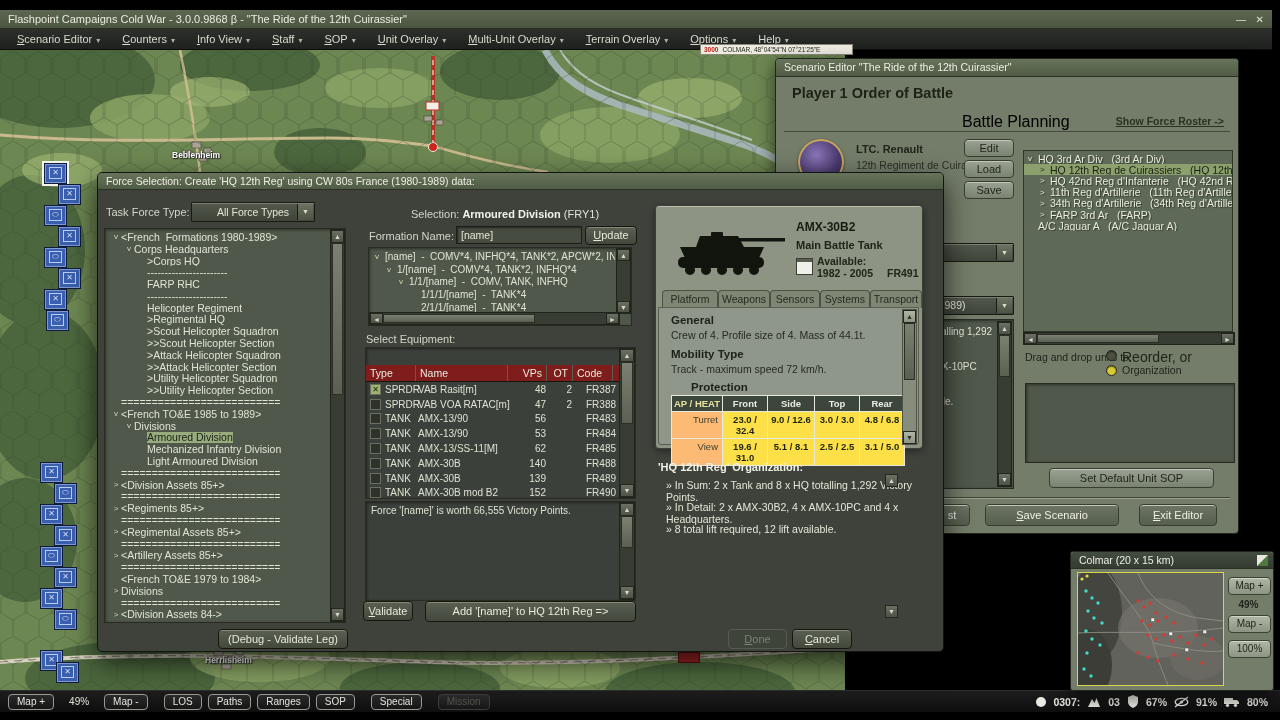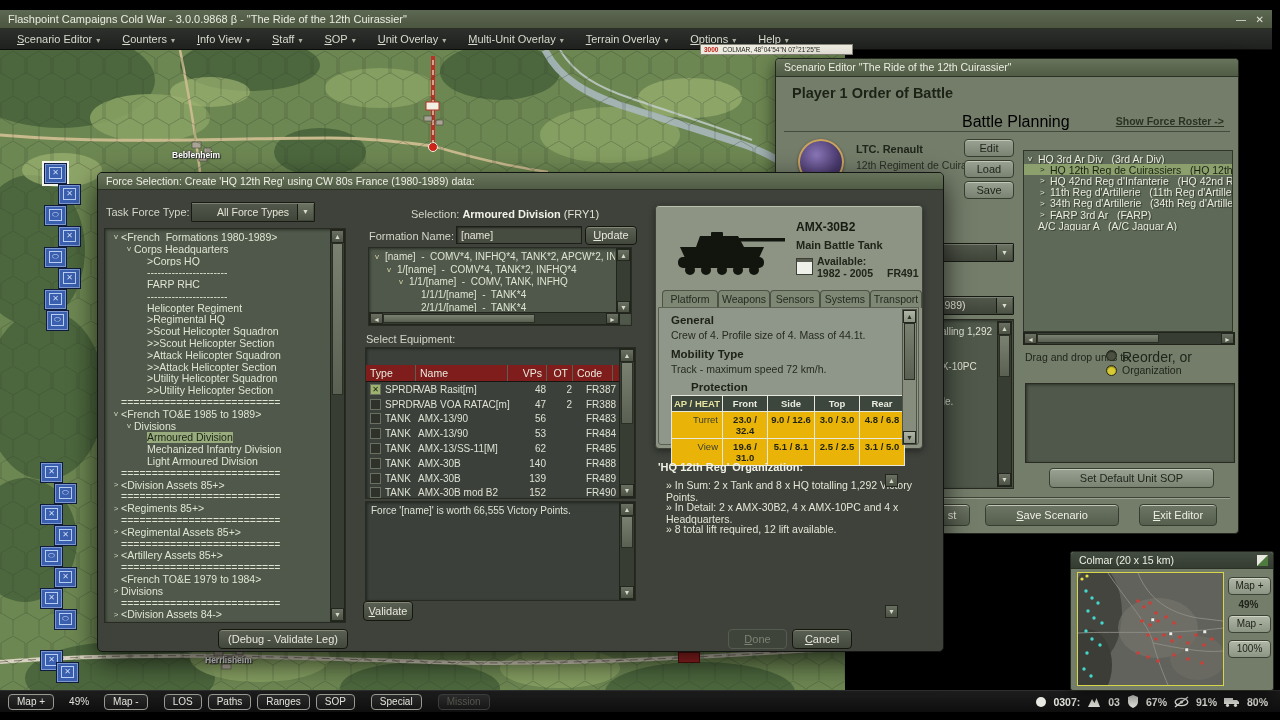--- a/index.html
+++ b/index.html
@@ -92,22 +92,22 @@
   
   .card{background:#8d9484;border:1px solid #3c4136;border-radius:4px;
         box-shadow:inset 0 1px 0 #b9beaf,0 2px 6px rgba(0,0,0,.4);}
   .ctab{position:absolute;height:17px;line-height:17px;text-align:center;font-size:10.5px;
         border:1px solid #4d5245;border-bottom:none;border-radius:4px 4px 0 0;background:#7e8674;color:#262b20;}
   .cardtext{color:#262b20;font-size:10.5px;}
   .prot{display:grid;grid-template-columns:50px 44px 46px 44px 44px;gap:1px;background:#e6e8dc;
         border:1px solid #e6e8dc;font-size:9.5px;}
   .prot .h{background:#3c463c;color:#e9ebdf;font-weight:bold;text-align:center;padding:2px 0;}
   .prot .h0{color:#e6e2a0;}
-  .prot .l{background:#eab308;color:#39402f;text-align:right;padding:2px 4px 2px 0;}
-  .prot .v{background:#eab308;color:#1c2216;font-weight:bold;text-align:center;padding:2px 0;}
+  .prot .l{background:#fdba74;color:#39402f;text-align:right;padding:2px 4px 2px 0;}
+  .prot .v{background:#fde047;color:#1c2216;font-weight:bold;text-align:center;padding:2px 0;}
 
   
   .radio{width:9px;height:9px;border-radius:50%;border:1px solid #23271d;background:#4b5043;
          box-shadow:inset 0 1px 1px rgba(0,0,0,.5);}
   .radio.on{background:var(--radio-yellow,#d8ca32);}
 
   
   .mmbtn{background:linear-gradient(#b0b7a6,#8c9483);border:1px solid #3c4136;border-radius:4px;
          color:#20241b;font-size:10px;text-align:center;box-shadow:inset 0 1px 0 #d0d5c6;}
 
@@ -696,20 +696,21 @@
           </div>
       </div>
       <div class="vsb" style="right:0;top:0;width:14px;height:96px;">
         <span class="sbtn" style="left:0;top:0;width:12px;height:11px;">▲</span>
         <span class="sbtn" style="left:0;bottom:0;width:12px;height:11px;">▼</span>
         <span class="sthumb" style="left:1px;top:13px;width:10px;height:30px;"></span>
       </div>
     </div>
 
     <div class="abs btn-d" style="left:265px;top:428px;width:48px;height:18px;line-height:18px;"><span class="mn">Validate</span></div>
+    <div class="abs btn-d" style="left:327px;top:428px;width:209px;height:19px;line-height:19px;"><span>Add '[name]' to HQ 12th Reg  =&gt;</span></div>
 
     <div class="abs card" style="left:557px;top:32px;width:266px;height:242px;">
       <svg class="abs" style="left:8px;top:18px;" width="124" height="58" viewBox="0 0 124 58">
         <g fill="#11150e">
           <rect x="57" y="14" width="64" height="3.5"></rect>
           <rect x="47" y="8" width="12" height="5" rx="1"></rect>
           <path d="M36 12 L74 12 L80 23 L32 23 Z"></path>
           <path d="M16 23 L100 23 L95 34 L21 34 Z"></path>
           <rect x="14" y="33" width="86" height="11" rx="5"></rect>
           <circle cx="26" cy="46" r="5"></circle>

